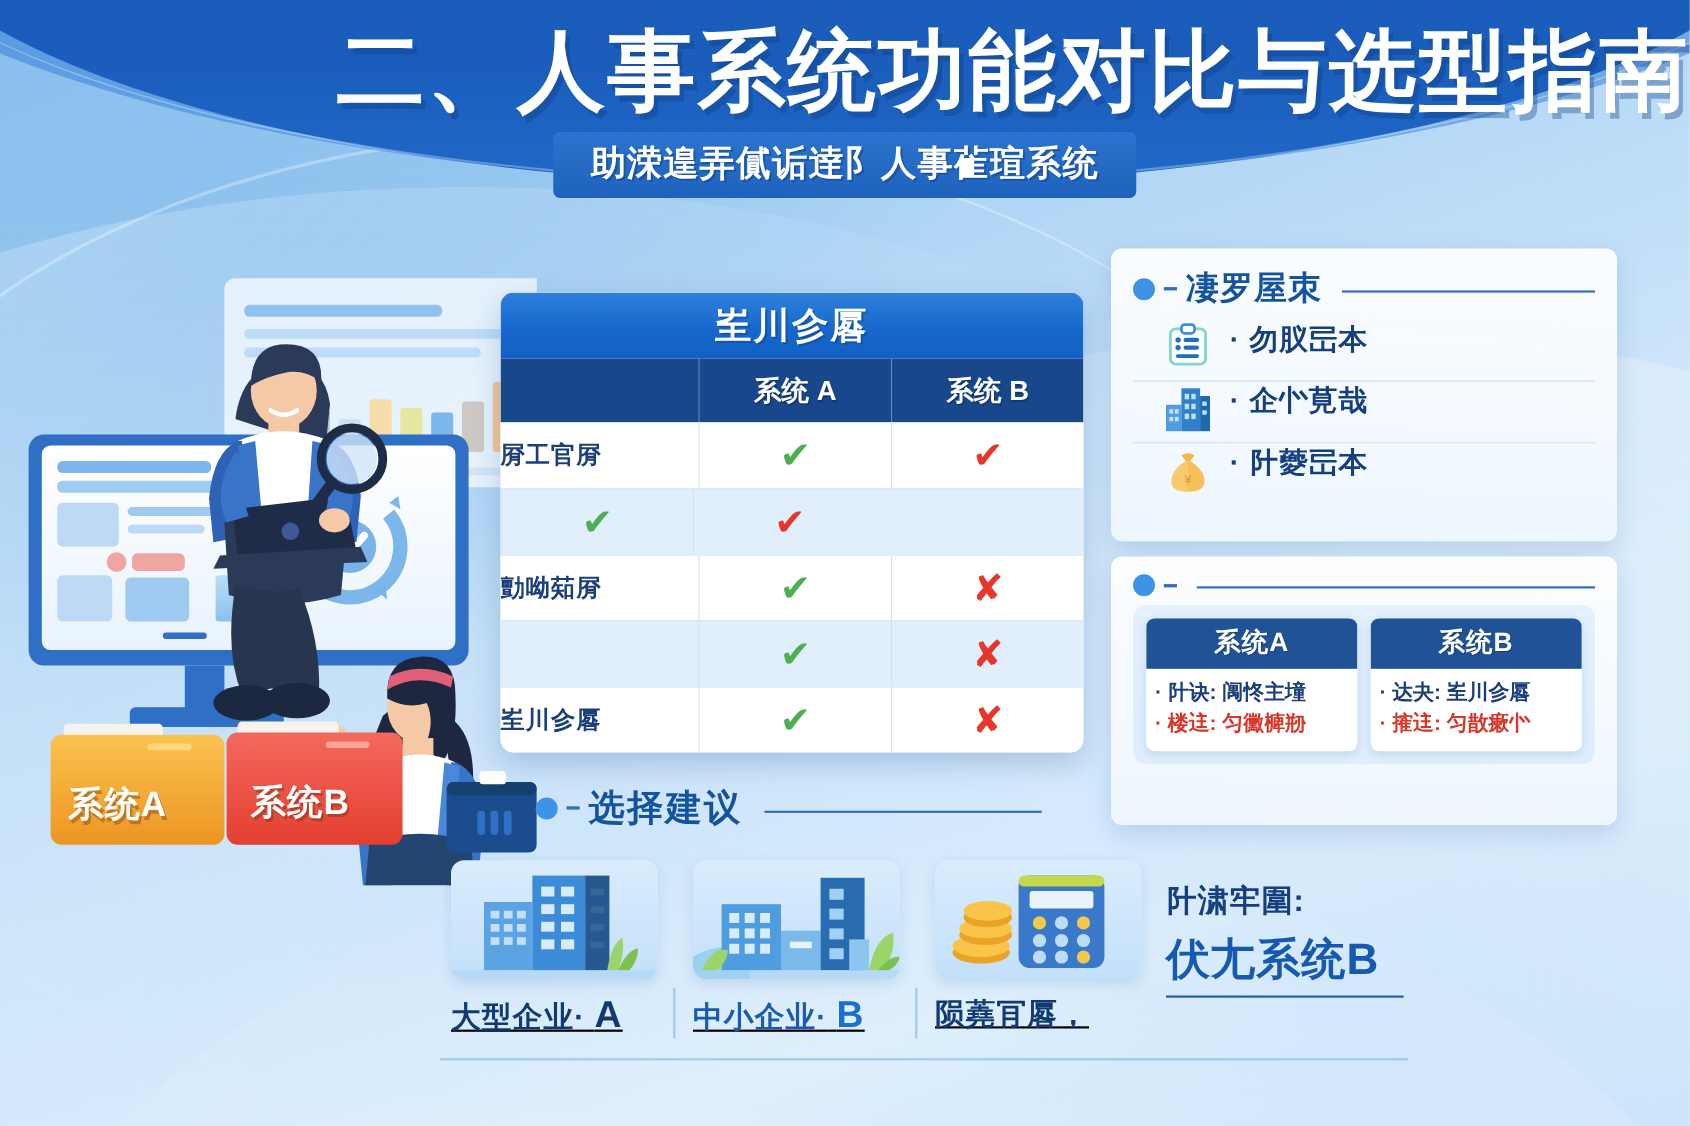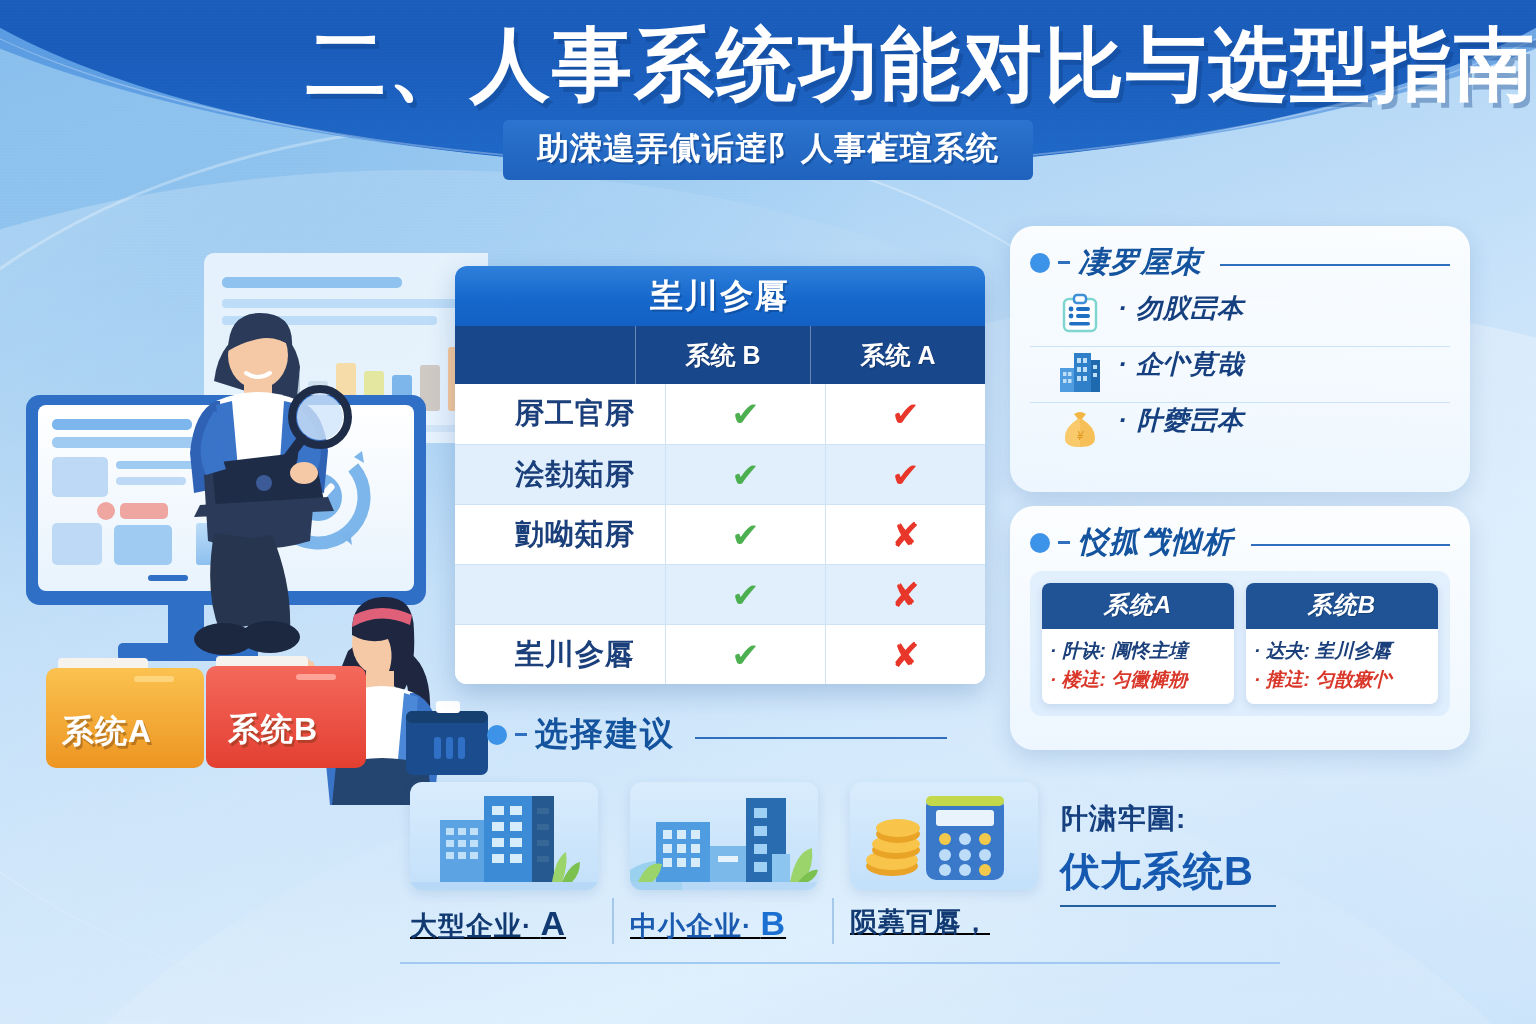--- a/index.html
+++ b/index.html
@@ -99,40 +99,39 @@
   #table-head .th { color:#fff; font-size:25px; font-weight:bold; display:flex; align-items:center; justify-content:center; text-shadow:1px 1px 0 rgba(0,0,0,.22); }
   .col-feat { width:180px; }
   .col-a, .col-b { width:175px; }
   #table-head .col-a { border-left:1px solid rgba(255,255,255,.35); }
   #table-head .col-b { border-left:1px solid rgba(255,255,255,.35); }
   .trow { display:flex; height:60px; align-items:stretch; }
   .trow:nth-child(odd) { background:#ffffff; }
   .trow:nth-child(even) { background:#e1effc; }
   .trow + .trow { border-top:1px solid #cfe3f7; }
   .trow .feat {
-    width:180px; display:flex; align-items:center; padding-left:16px;
-    font-size:29px; font-weight:bold; color:#1b3f7a; letter-spacing:1px;margin-left:44px;
+    width:180px; display:flex; align-items:center; 
+    font-size:22px; font-weight:bold; color:#1b3f7a; letter-spacing:1px;
   }
   .trow .cellA, .trow .cellB {
     width:175px; display:flex; align-items:center; justify-content:center;
     border-left:1px solid #cfe3f7;
   }
   .mark { font-size:34px; font-weight:bold; line-height:1; }
   .mark.check-g { color:#4caf50; }
   .mark.check-r { color:#e8362a; }
   .mark.cross-r { color:#e8362a; }
 
   
   .panel {
     position:absolute; right:66px; z-index:5;
     background:linear-gradient(180deg, rgba(255,255,255,.93), rgba(240,248,255,.90));
-    border-radius:24px;
+    border-radius:10px;
     box-shadow:0 8px 22px rgba(25,75,145,.16);
     padding:16px 20px 18px;
-    font-style:italic;
   }
   #panel-factors { top:226px; width:460px; height:266px; }
   #panel-pros    { top:506px; width:460px; height:244px; }
 
   .panel-head { display:flex; align-items:center; gap:8px; margin-bottom:8px; }
   .dot-blue { width:20px; height:20px; border-radius:50%; background:#3d93e8; flex:0 0 auto; }
   .dash { width:12px; height:3px; background:#2f6fbe; flex:0 0 auto; }
   .panel-title { font-size:30px; font-weight:bold; color:#14539e; letter-spacing:1px; white-space:nowrap; }
   .rule { flex:1 1 auto; height:2px; background:#2f6fbe; margin-left:10px; margin-top:4px; }
 
@@ -349,36 +348,35 @@
   </svg>
   <div class="folder-label" style="left:22px; top:60px;">系统A</div>
   <div class="folder-label" style="left:188px; top:58px;">系统B</div>
 </div>
 
 <div id="table-card">
   <div id="table-title">㞷川㐱厬</div>
 
   <div id="table-head">
     <div class="th col-feat"></div>
+    <div class="th col-a">系统 A</div>
     <div class="th col-b">系统 B</div>
-    <div class="th col-a">系统 A</div>
   </div>
 
   <div id="table-body">
     <div class="trow">
       <div class="feat">㞕工官㞕</div>
       <div class="cellA">
           <span class="mark check-g">✔</span>
         </div>
       <div class="cellB">
           <span class="mark check-r">✔</span>
         </div>
     </div>
     <div class="trow">
-      <div class="feat">浍勎䓡㞕</div>
       <div class="cellA">
           <span class="mark check-g">✔</span>
         </div>
       <div class="cellB">
           <span class="mark check-r">✔</span>
         </div>
     </div>
     <div class="trow">
       <div class="feat">勯呦䓡㞕</div>
       <div class="cellA">
@@ -469,21 +467,20 @@
       </div>
       <div class="factor-txt">· 䦹䕫㞯本</div>
     </div>
   </div>
 </div>
 
 <div id="panel-pros" class="panel">
   <div class="panel-head">
     <div class="dot-blue"></div>
     <div class="dash"></div>
-    <div class="panel-title">㤊㧓㦰忷析</div>
     <div class="rule"></div>
   </div>
 
   <div class="pros-wrap">
     <div class="pros-card">
       <div class="pros-card-head">系统A</div>
       <div class="pros-card-body">
         <div class="pros-line">· 䦹诀: 䦸㤏主墥</div>
         <div class="pros-line neg">· 楼迬: 匀黴㯅剙</div>
       </div>

